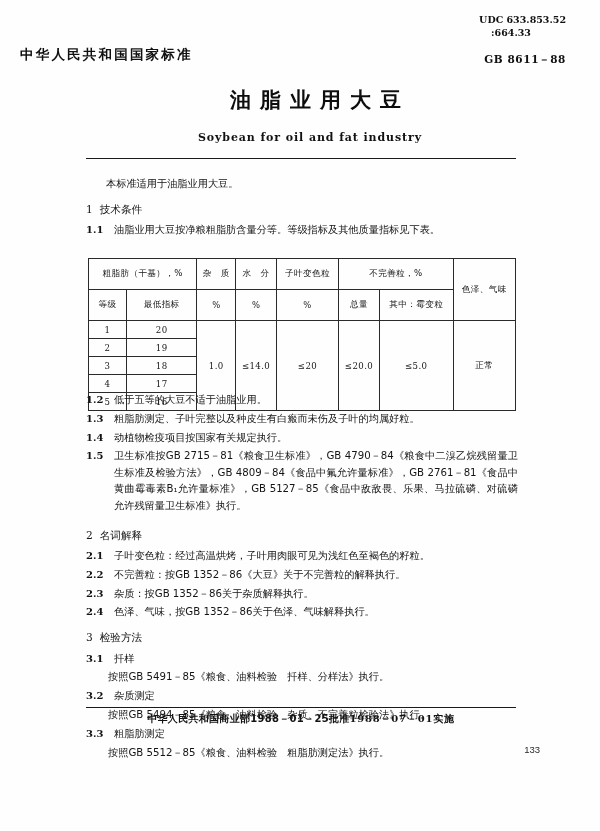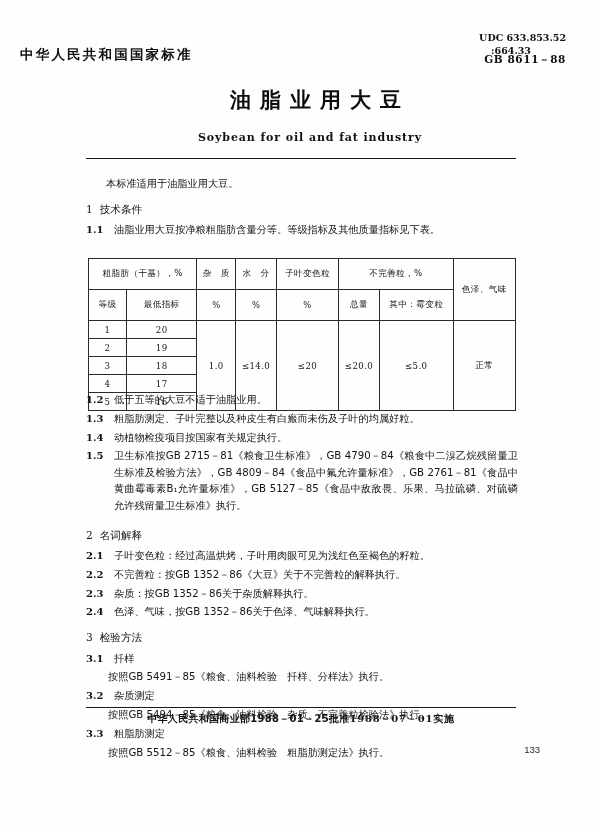--- a/index.html
+++ b/index.html
@@ -59,21 +59,20 @@
   .udc-block {
     position: absolute;
     right: 34px;
     top: 14px;
     text-align: left;
     font-family: "DejaVu Serif", "Liberation Serif", serif;
     font-size: 9.5px;
     font-weight: bold;
     line-height: 1.35;
     color: #111;
-    margin-top: 18px;
   }
   .udc-line2 { padding-left: 12px; }
   .gb-num {
     position: absolute;
     right: 34px;
     top: 53px;
     font-family: "DejaVu Serif", "Liberation Serif", serif;
     font-size: 10.5px;
     font-weight: bold;
     letter-spacing: 0.6px;

